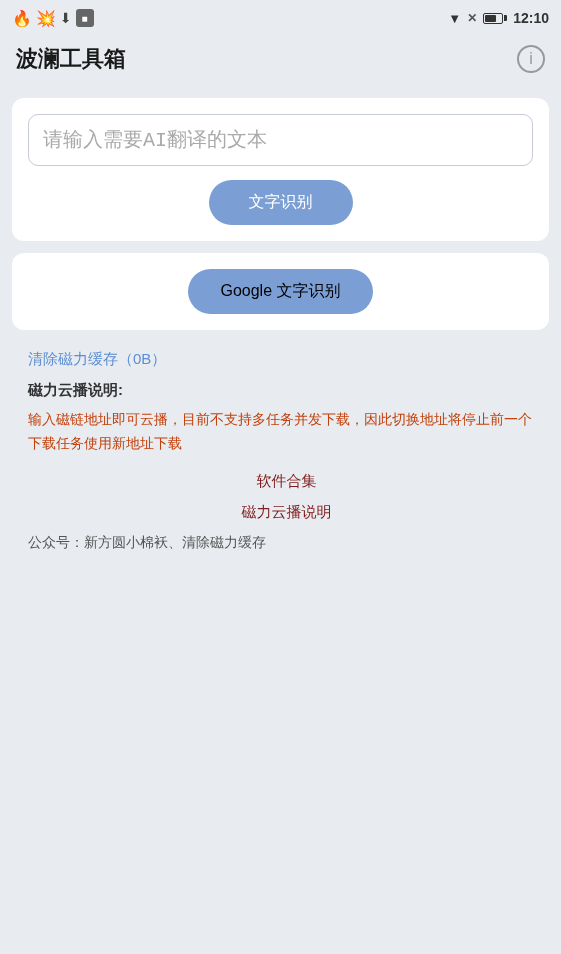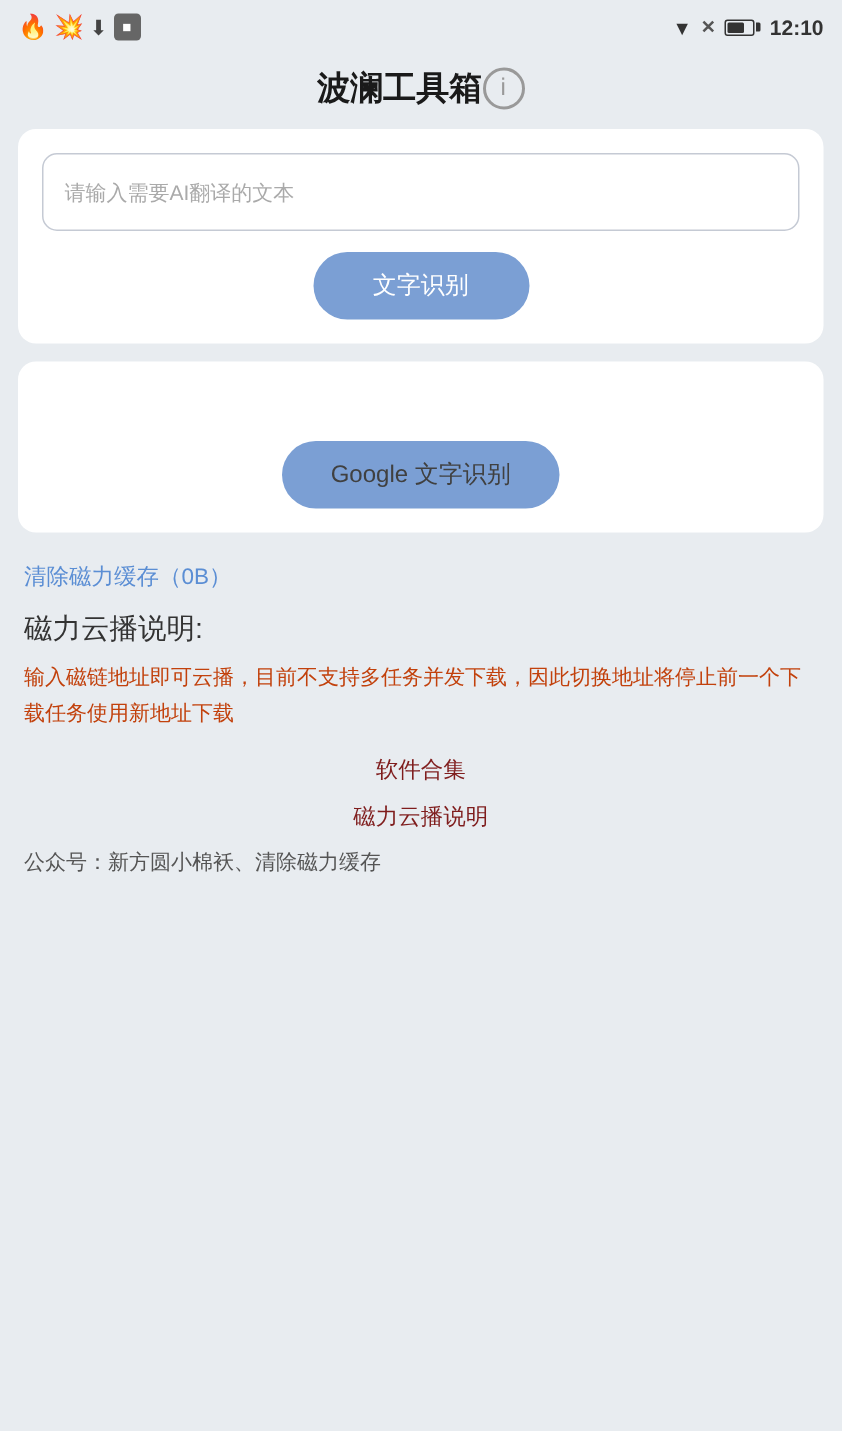--- a/index.html
+++ b/index.html
@@ -38,22 +38,22 @@
       align-items: center;
       gap: 6px;
       font-size: 14px;
       font-weight: 600;
     }
 
     
     .header {
       display: flex;
       align-items: center;
-      justify-content: center;
-      padding: 8px 16px 12px;
+      justify-content: space-between;
+      padding: 8px 16px 24px;
       background-color: #e8ecf0;
     }
 
     .header-title {
       font-size: 22px;
       font-weight: 600;
       color: #1a1a1a;
     }
 
     .info-icon {
@@ -76,27 +76,27 @@
       margin: 0 12px 12px;
       padding: 16px;
     }
 
     
     .translation-input {
       width: 100%;
       border: 1.5px solid #c5cad4;
       border-radius: 10px;
       padding: 12px 14px;
-      font-size: 14px;
+      font-size: 20px;
       color: #999;
       outline: none;
       resize: none;
       height: 52px;
       background: transparent;
-      font-family: Liberation Sans, sans-serif;
+      font-family: Liberation Mono, monospace;
     }
 
     .translation-input::placeholder {
       color: #aaa;
     }
 
     .download-btn {
       display: block;
       margin: 14px auto 0;
       background-color: #7b9fd4;
@@ -114,48 +114,48 @@
       background-color: #fff;
       border-radius: 12px;
       margin: 0 12px 12px;
       padding: 16px;
       display: flex;
       justify-content: center;
     }
 
     .google-btn {
       background-color: #7b9fd4;
-      color: #404040;
+      color: #000000;
       border: none;
       border-radius: 24px;
       padding: 12px 32px;
       font-size: 16px;
       cursor: pointer;
       font-family: 'PingFang SC', 'Microsoft YaHei', sans-serif;
-      margin-top: 37px;
     }
 
     
     .content-section {
       padding: 8px 16px;
+      margin-left: 12px;
     }
 
     .clear-cache-link {
       color: #5b8ed4;
       font-size: 15px;
       text-decoration: none;
       cursor: pointer;
       display: inline-block;
       margin-bottom: 12px;
     }
 
     .section-title {
-      font-size: 19px;
+      font-size: 15px;
       color: #333;
-      font-weight: 400;
+      font-weight: 700;
       margin-bottom: 8px;
     }
 
     .section-text {
       font-size: 14px;
       color: #c2410c;
       line-height: 1.7;
       margin-bottom: 16px;
     }
 

